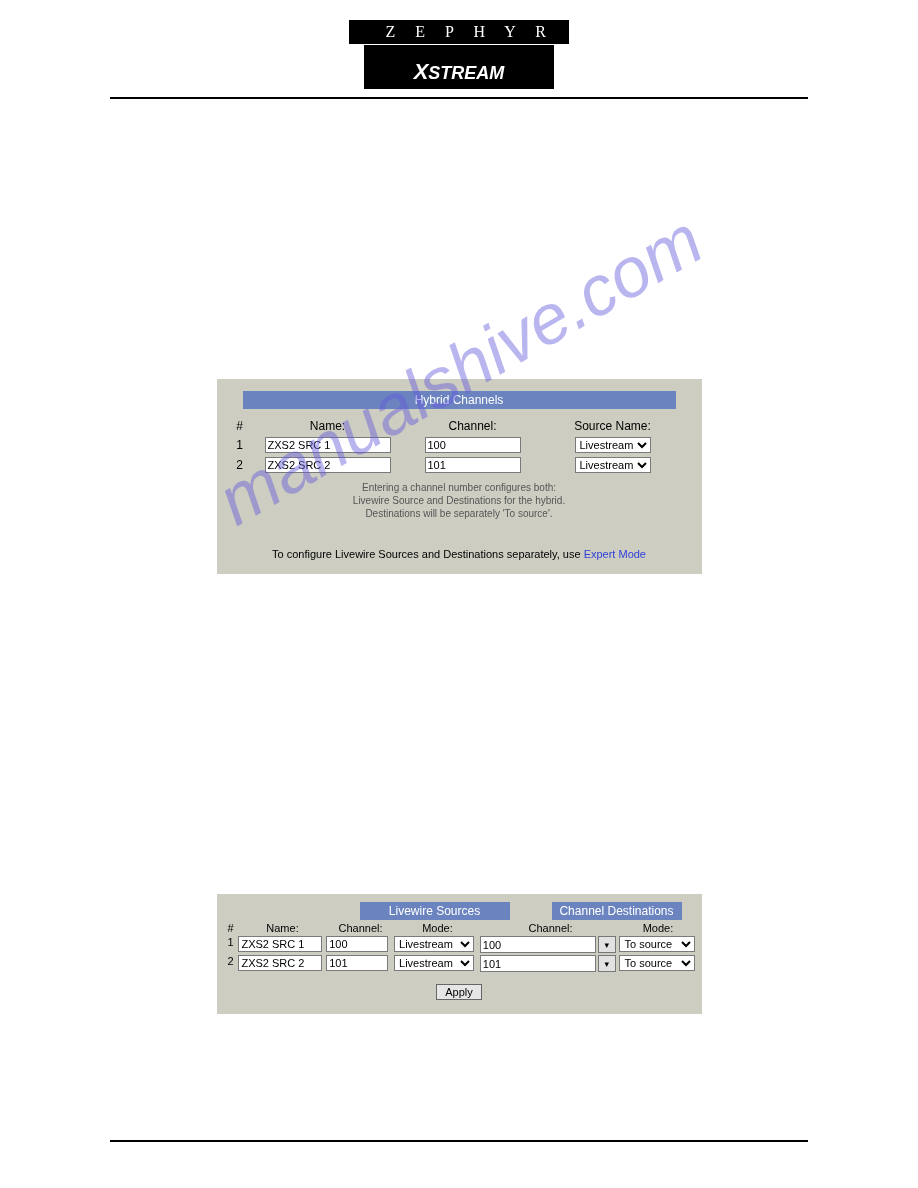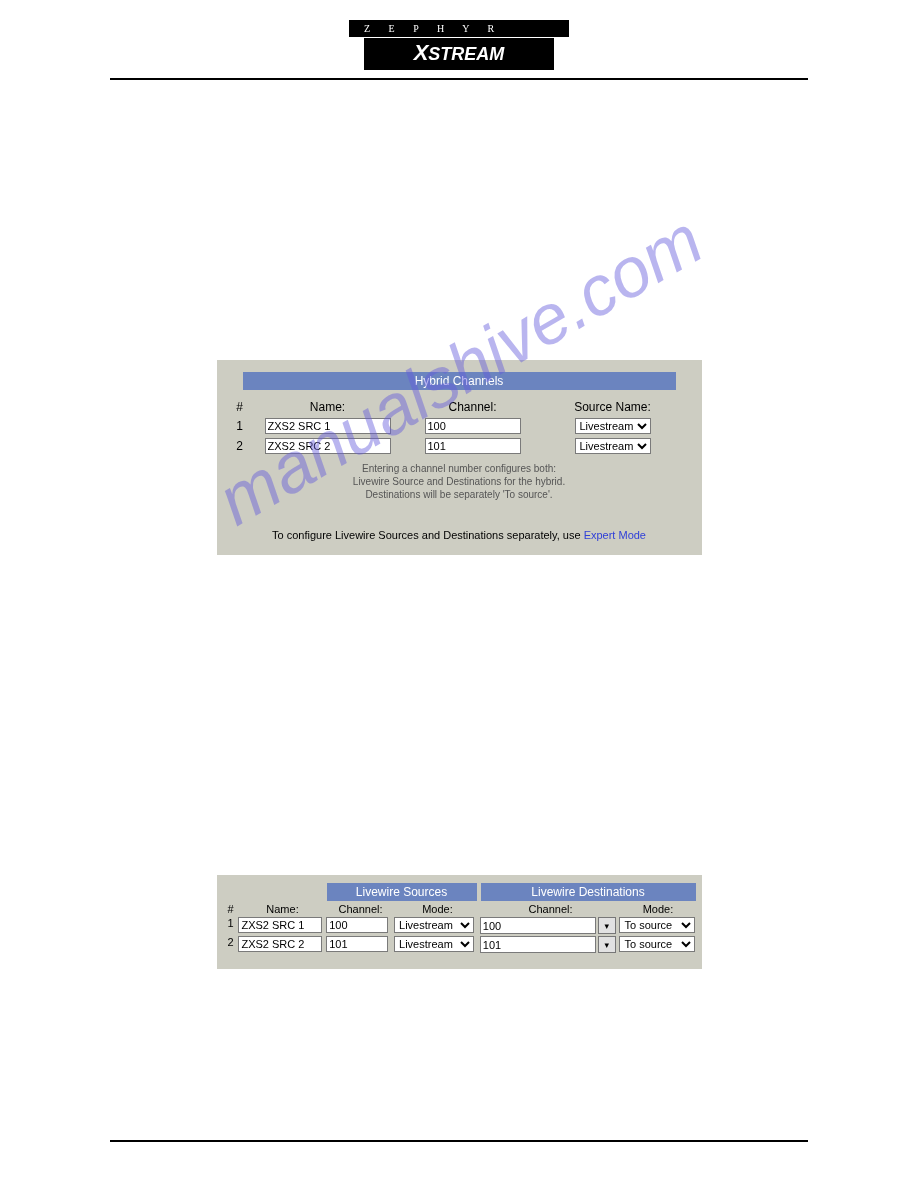--- a/index.html
+++ b/index.html
@@ -18,35 +18,35 @@
 .header-logo {
   display:flex;
   flex-direction:column;
   align-items:center;
   padding-top:20px;
 }
 .logo-box {
   background:#000;
   color:#fff;
   width:190px;
-  text-align:left;
+  text-align:right;
   font-family:'Times New Roman',serif;
   letter-spacing:8px;
-  font-size:10px;
+  font-size:16px;
   padding:3px 15px;
 }
 .logo-stream {
   background:#000;
   color:#fff;
   width:190px;
   text-align:center;
   font-style:italic;
   font-weight:bold;
   font-size:18px;
-  padding:2px 0 4px;
+  padding:14px 0 4px;
   border-top:1px solid #fff;
 }
 .hr-top {
   border:0;
   border-top:2px solid #000;
   margin:8px 110px 0;
 }
 .watermark {
   position:absolute;
   top:330px;
@@ -120,21 +120,22 @@
 }
 .link {color:#3040d8;}
 .exp-title {
   text-align:center;
   font-size:10px;
   color:#444;
   margin-bottom:8px;
 }
 .flexbar {
   display:flex;
-  margin:0 6px;
+  margin:0 20px;
+  gap:19px;
 }
 .flexbar .spacer { width:104px; }
 .flexbar .src { flex:0 0 150px; }
 .flexbar .dst { flex:1; }
 .headrow2 {
   display:flex;
   font-size:11px;
   margin:2px 6px;
 }
 .apply-row {text-align:center;margin-top:12px;}
@@ -202,21 +203,21 @@
   <div class="config-line">
     <span>To configure Livewire Sources and Destinations separately, use </span><span class="link">Expert Mode</span>
   </div>
 </div>
 
 <div class="panel panel2">
   <div class="flexbar">
     <div class="spacer"></div>
     <div class="bluebar src">Livewire Sources</div>
     <div style="width:4px"></div>
-    <div class="bluebar dst">Livewire Destinations</div>
+    <div class="bluebar dst">Channel Destinations</div>
   </div>
   <div class="headrow2">
     <div style="width:16px;text-align:center">#</div>
     <div style="width:88px;text-align:center">Name:</div>
     <div style="width:68px;text-align:center">Channel:</div>
     <div style="width:86px;text-align:center">Mode:</div>
     <div style="width:140px;text-align:center">Channel:</div>
     <div style="flex:1;text-align:center">Mode:</div>
   </div>
   <div class="headrow2">
@@ -234,17 +235,18 @@
     <div style="width:16px;text-align:center">2</div>
     <div style="width:88px"><input class="txt" style="width: 78px;" value="ZXS2 SRC 2"></div>
     <div style="width:68px"><input class="txt" style="width: 56px;" value="101"></div>
     <div style="width:86px"><select class="sel" style="width:80px"><option>Livestream</option></select></div>
     <div style="width:140px;display:flex;gap:2px">
           <input class="txt" style="width: 110px;" value="101">
           <button class="icon-btn">▾</button>
         </div>
     <div style="flex:1"><select class="sel" style="width:76px"><option>To source</option></select></div>
   </div>
+  <div class="apply-row"><button class="apply">Apply</button></div>
 </div>
 
 <hr class="hr-bottom">
 
 </div>
 
 </body></html>

